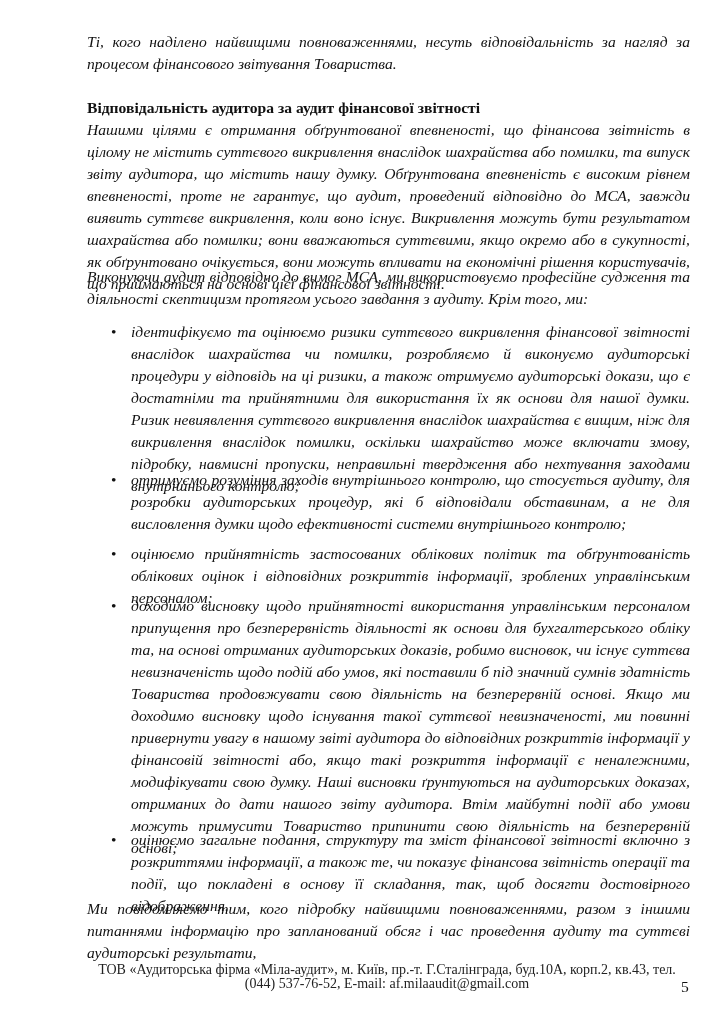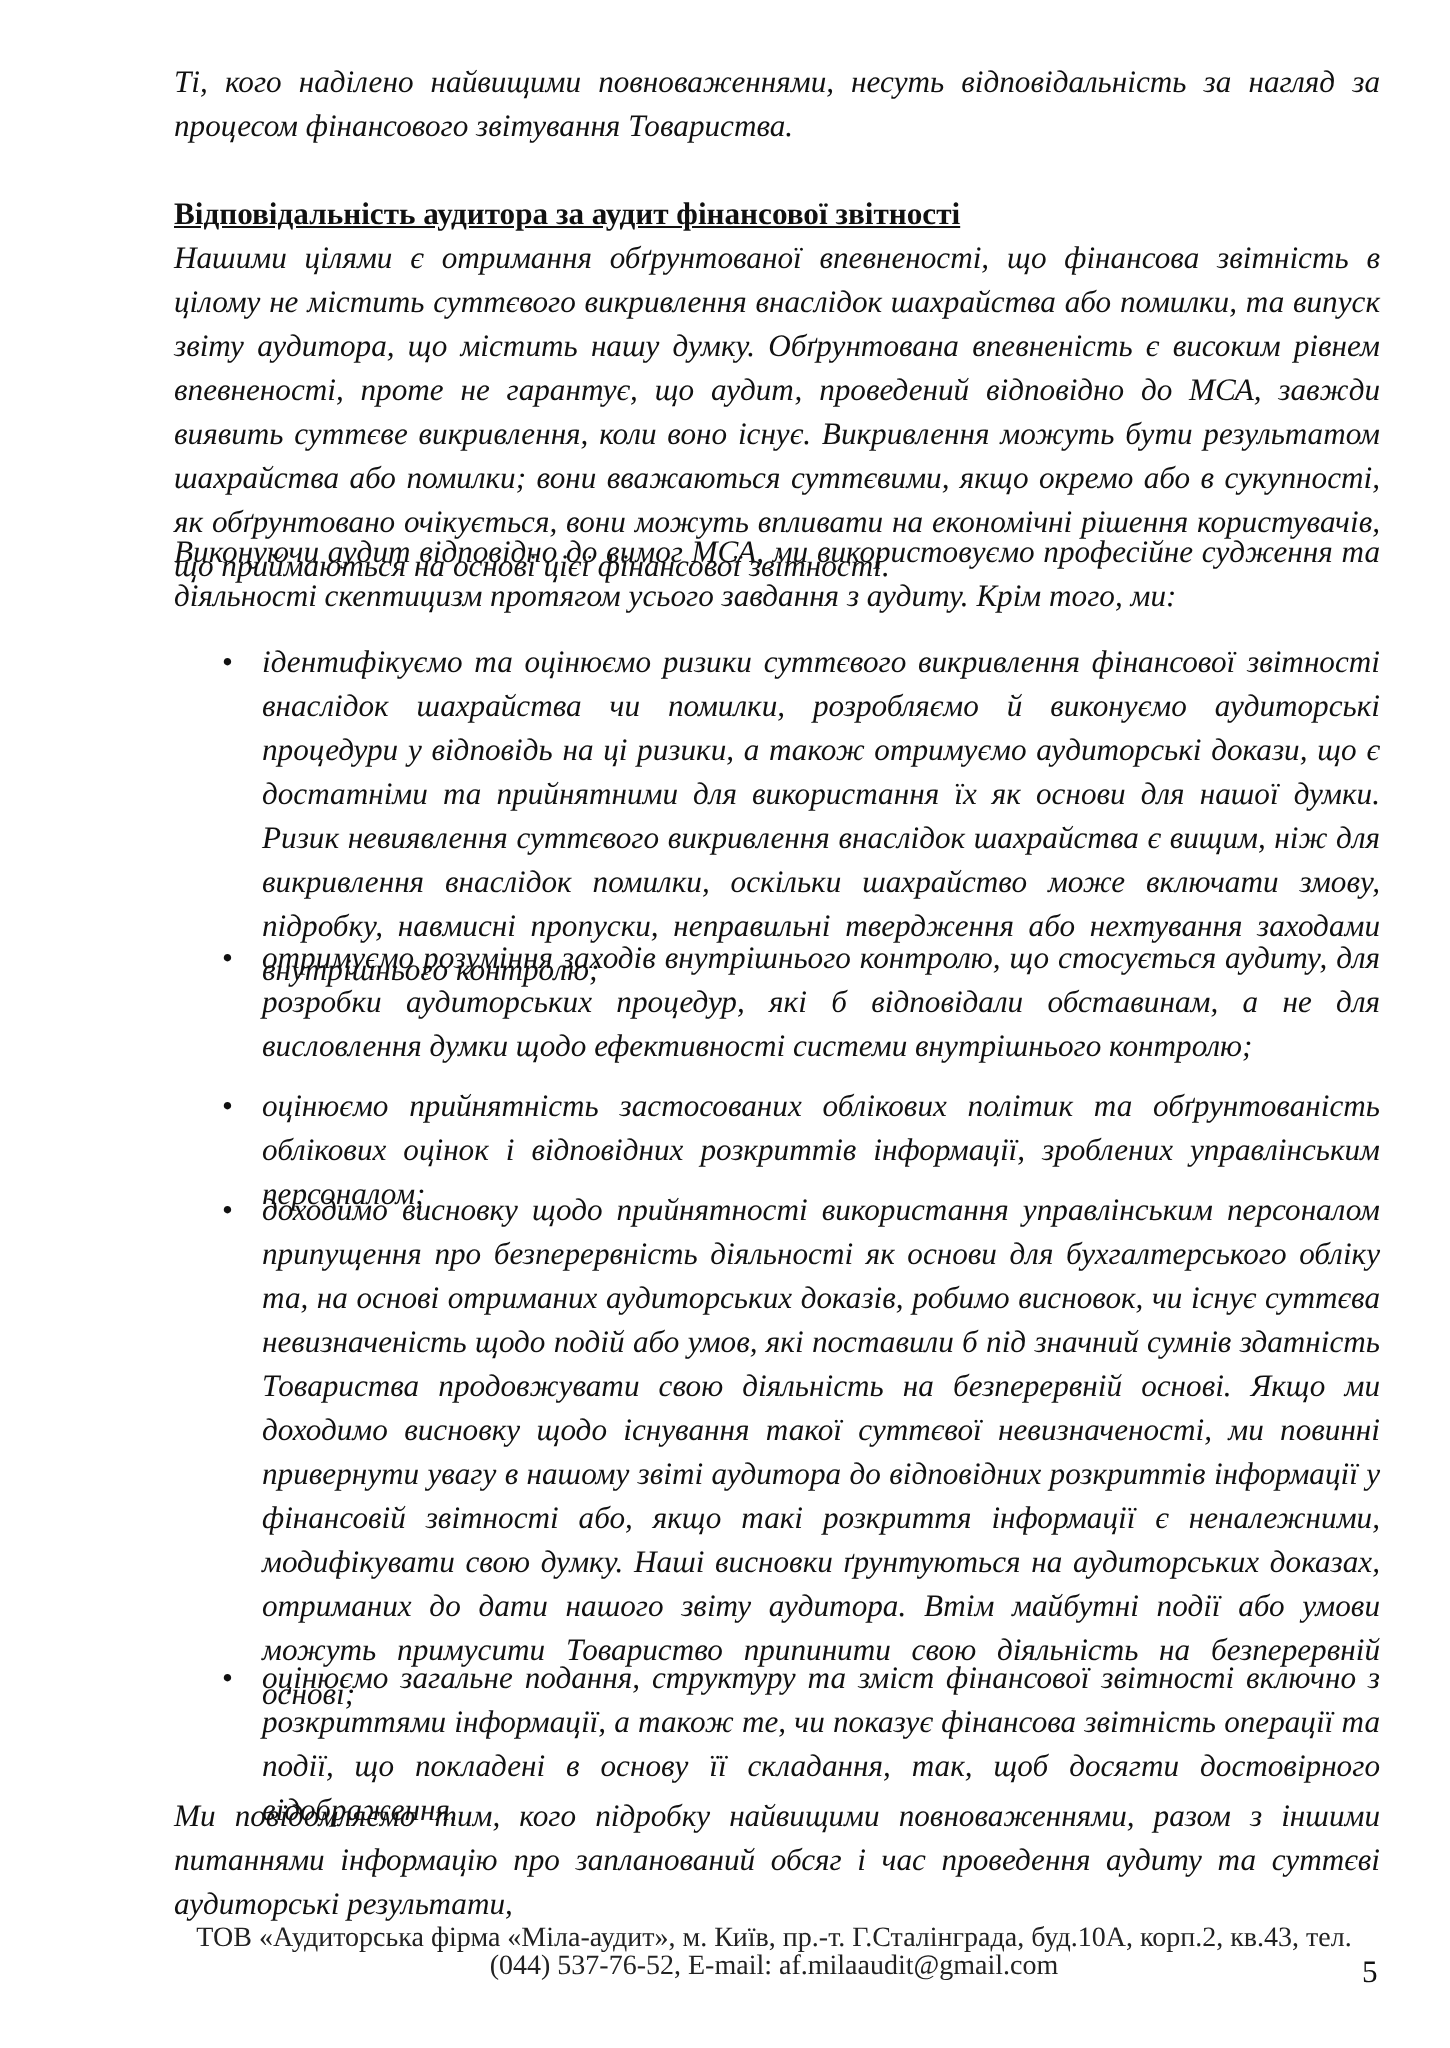--- a/index.html
+++ b/index.html
@@ -1,21 +1,21 @@
 <!DOCTYPE html>
 <html><head>
 <meta charset="utf-8">
 <style>
   html, body { margin: 0; padding: 0; background: #ffffff; }
   body { width: 725px; height: 1024px; position: relative; overflow: hidden;
          font-family: "Liberation Serif", "DejaVu Serif", serif; color: #111; }
   .page { position: absolute; left: 87px; top: 0; width: 603px; }
   .p { font-size: 15.6px; line-height: 22px; text-align: justify; margin: 0; font-style: italic; }
   .p1 { position: absolute; top: 31px; }
-  .heading { position: absolute; top: 97px; font-weight: bold; font-size: 15.6px; line-height: 22px; margin: 0; text-decoration: underline; }
+  .heading { position: absolute; top: 97px; font-weight: bold; font-size: 15.6px; line-height: 22px; margin: 0; }
   .p2 { position: absolute; top: 119px; }
   .p3 { position: absolute; top: 266px; }
   ul.bullets { position: absolute; top: 0; left: 0; margin: 0; padding: 0; list-style: none; width: 603px; }
   .bullet-item { position: absolute; left: 0; width: 603px; }
   .bullet-dot { position: absolute; left: 24px; top: 0; font-size: 15.6px; line-height: 22px; }
   .bullet-text { margin-left: 44px; width: 559px; }
   .b1 { top: 321px; }
   .b2 { top: 469px; }
   .b3 { top: 543px; }
   .b4 { top: 595px; }

